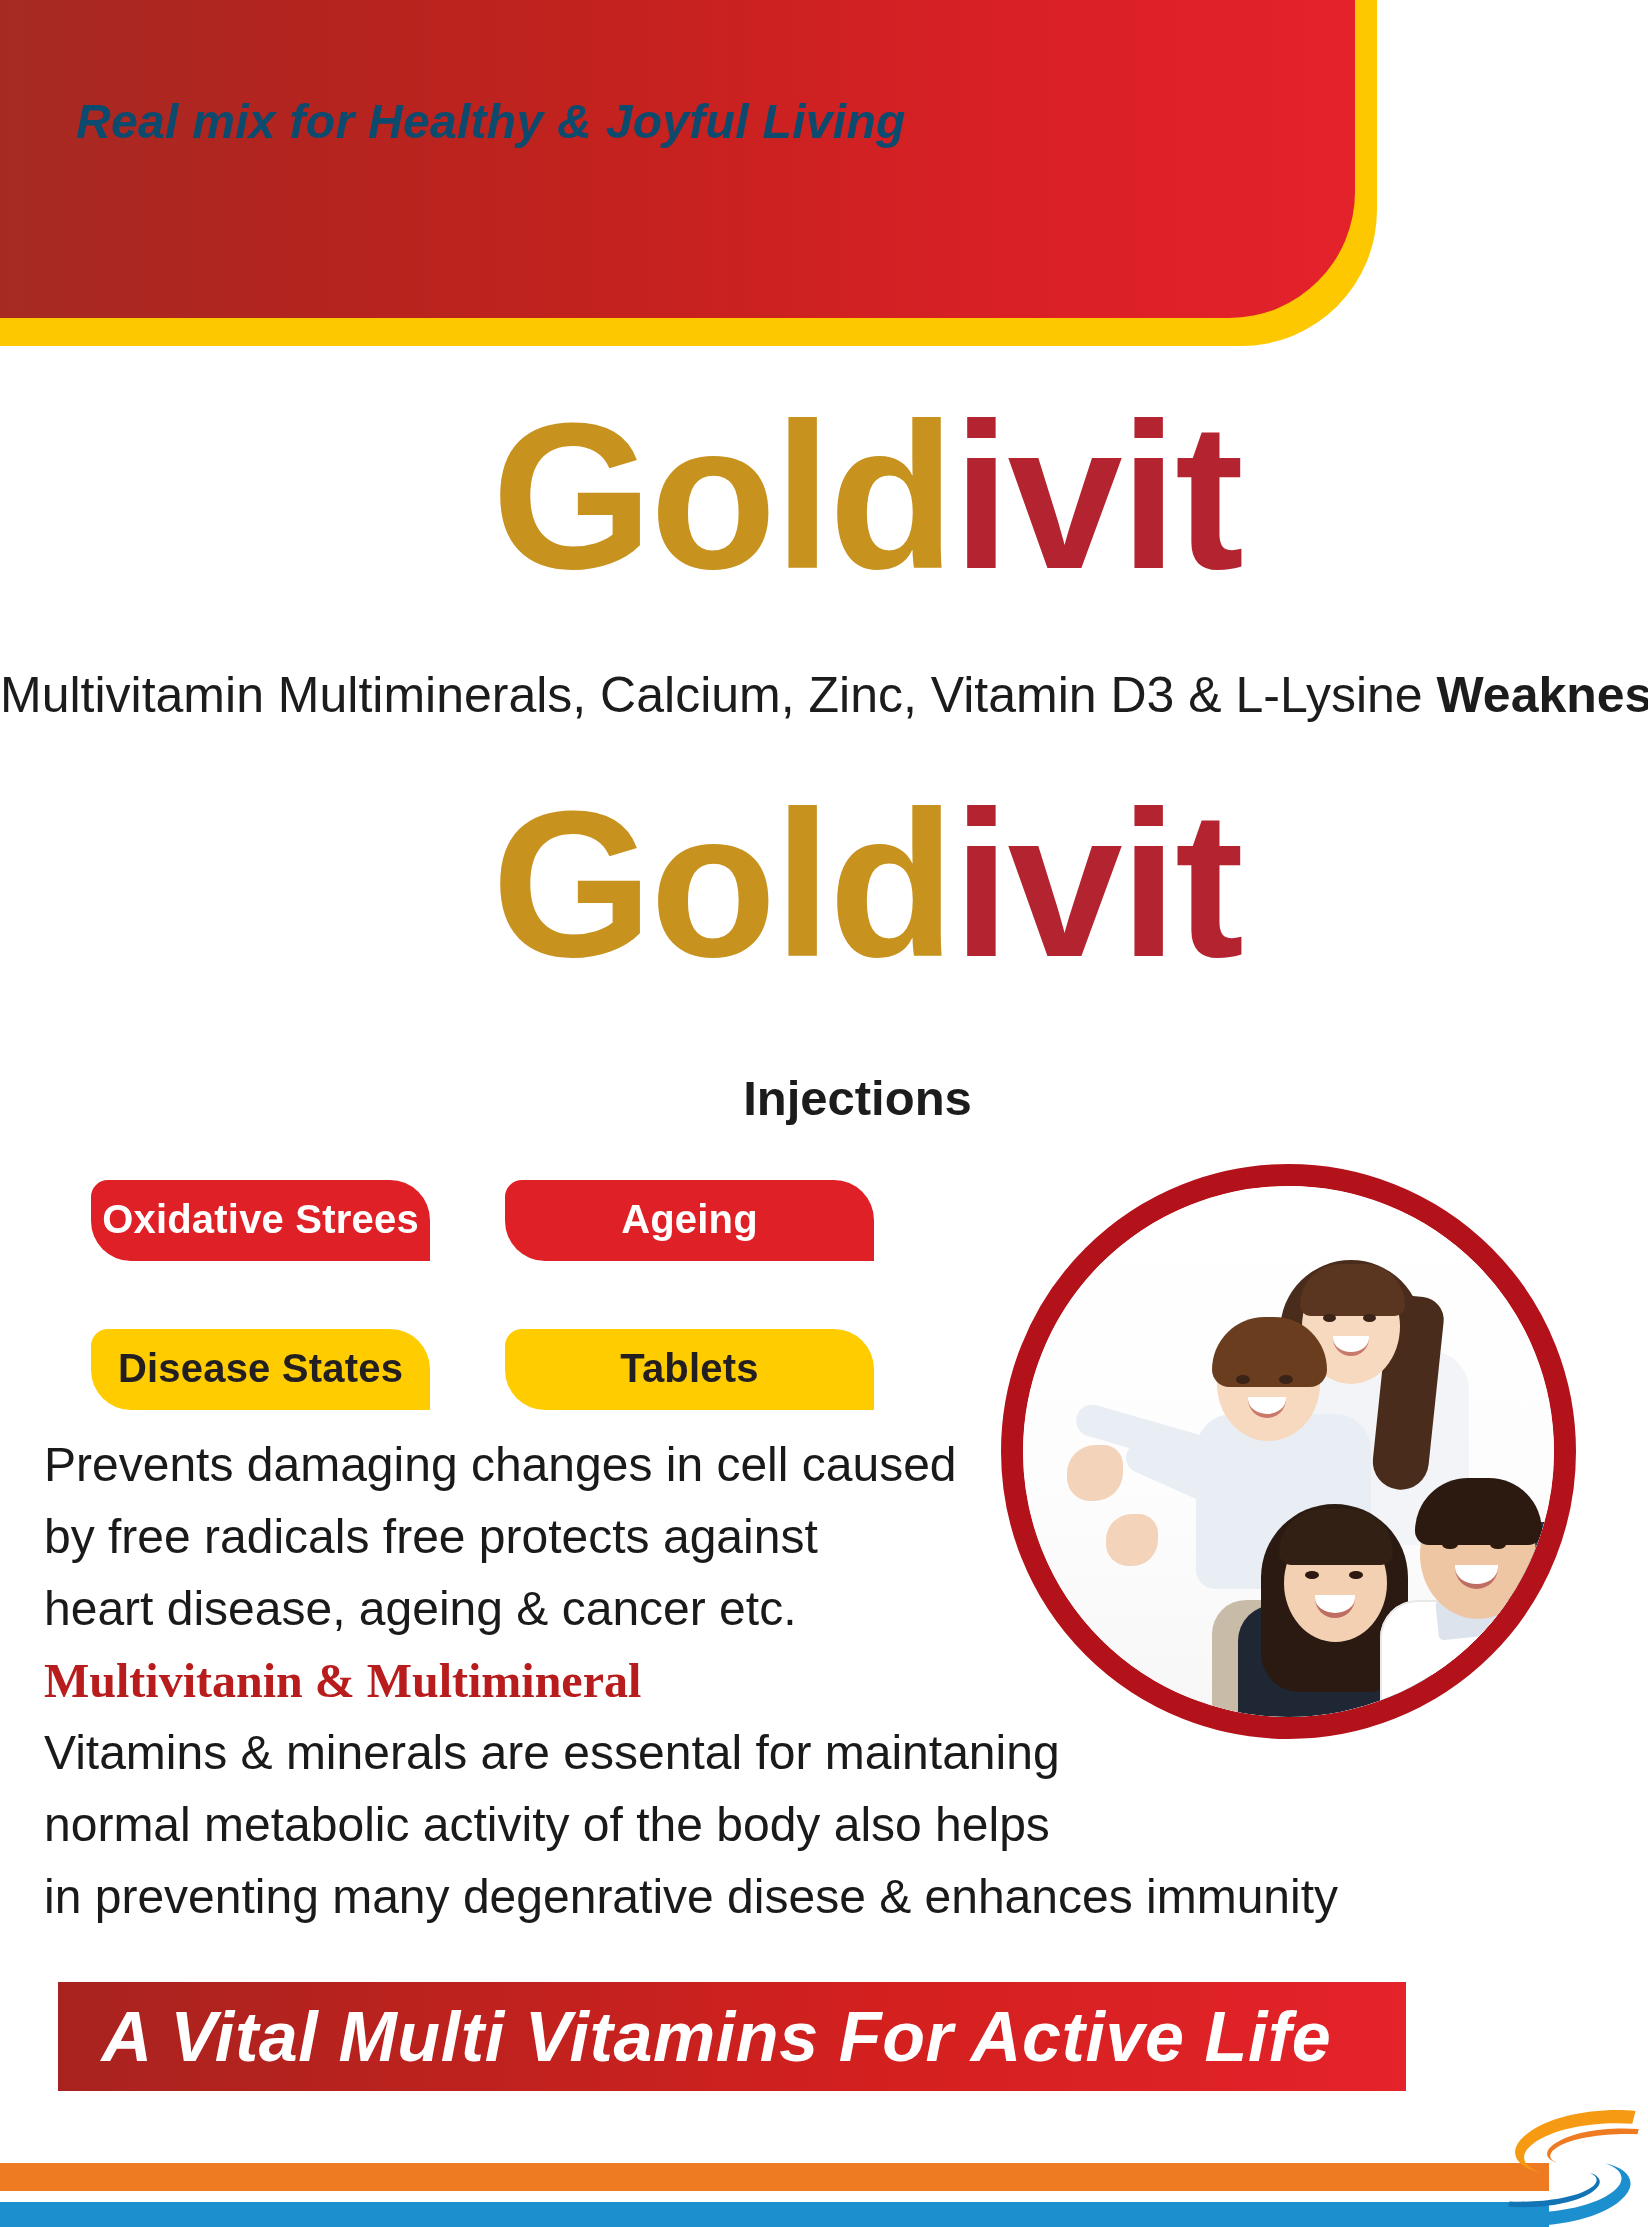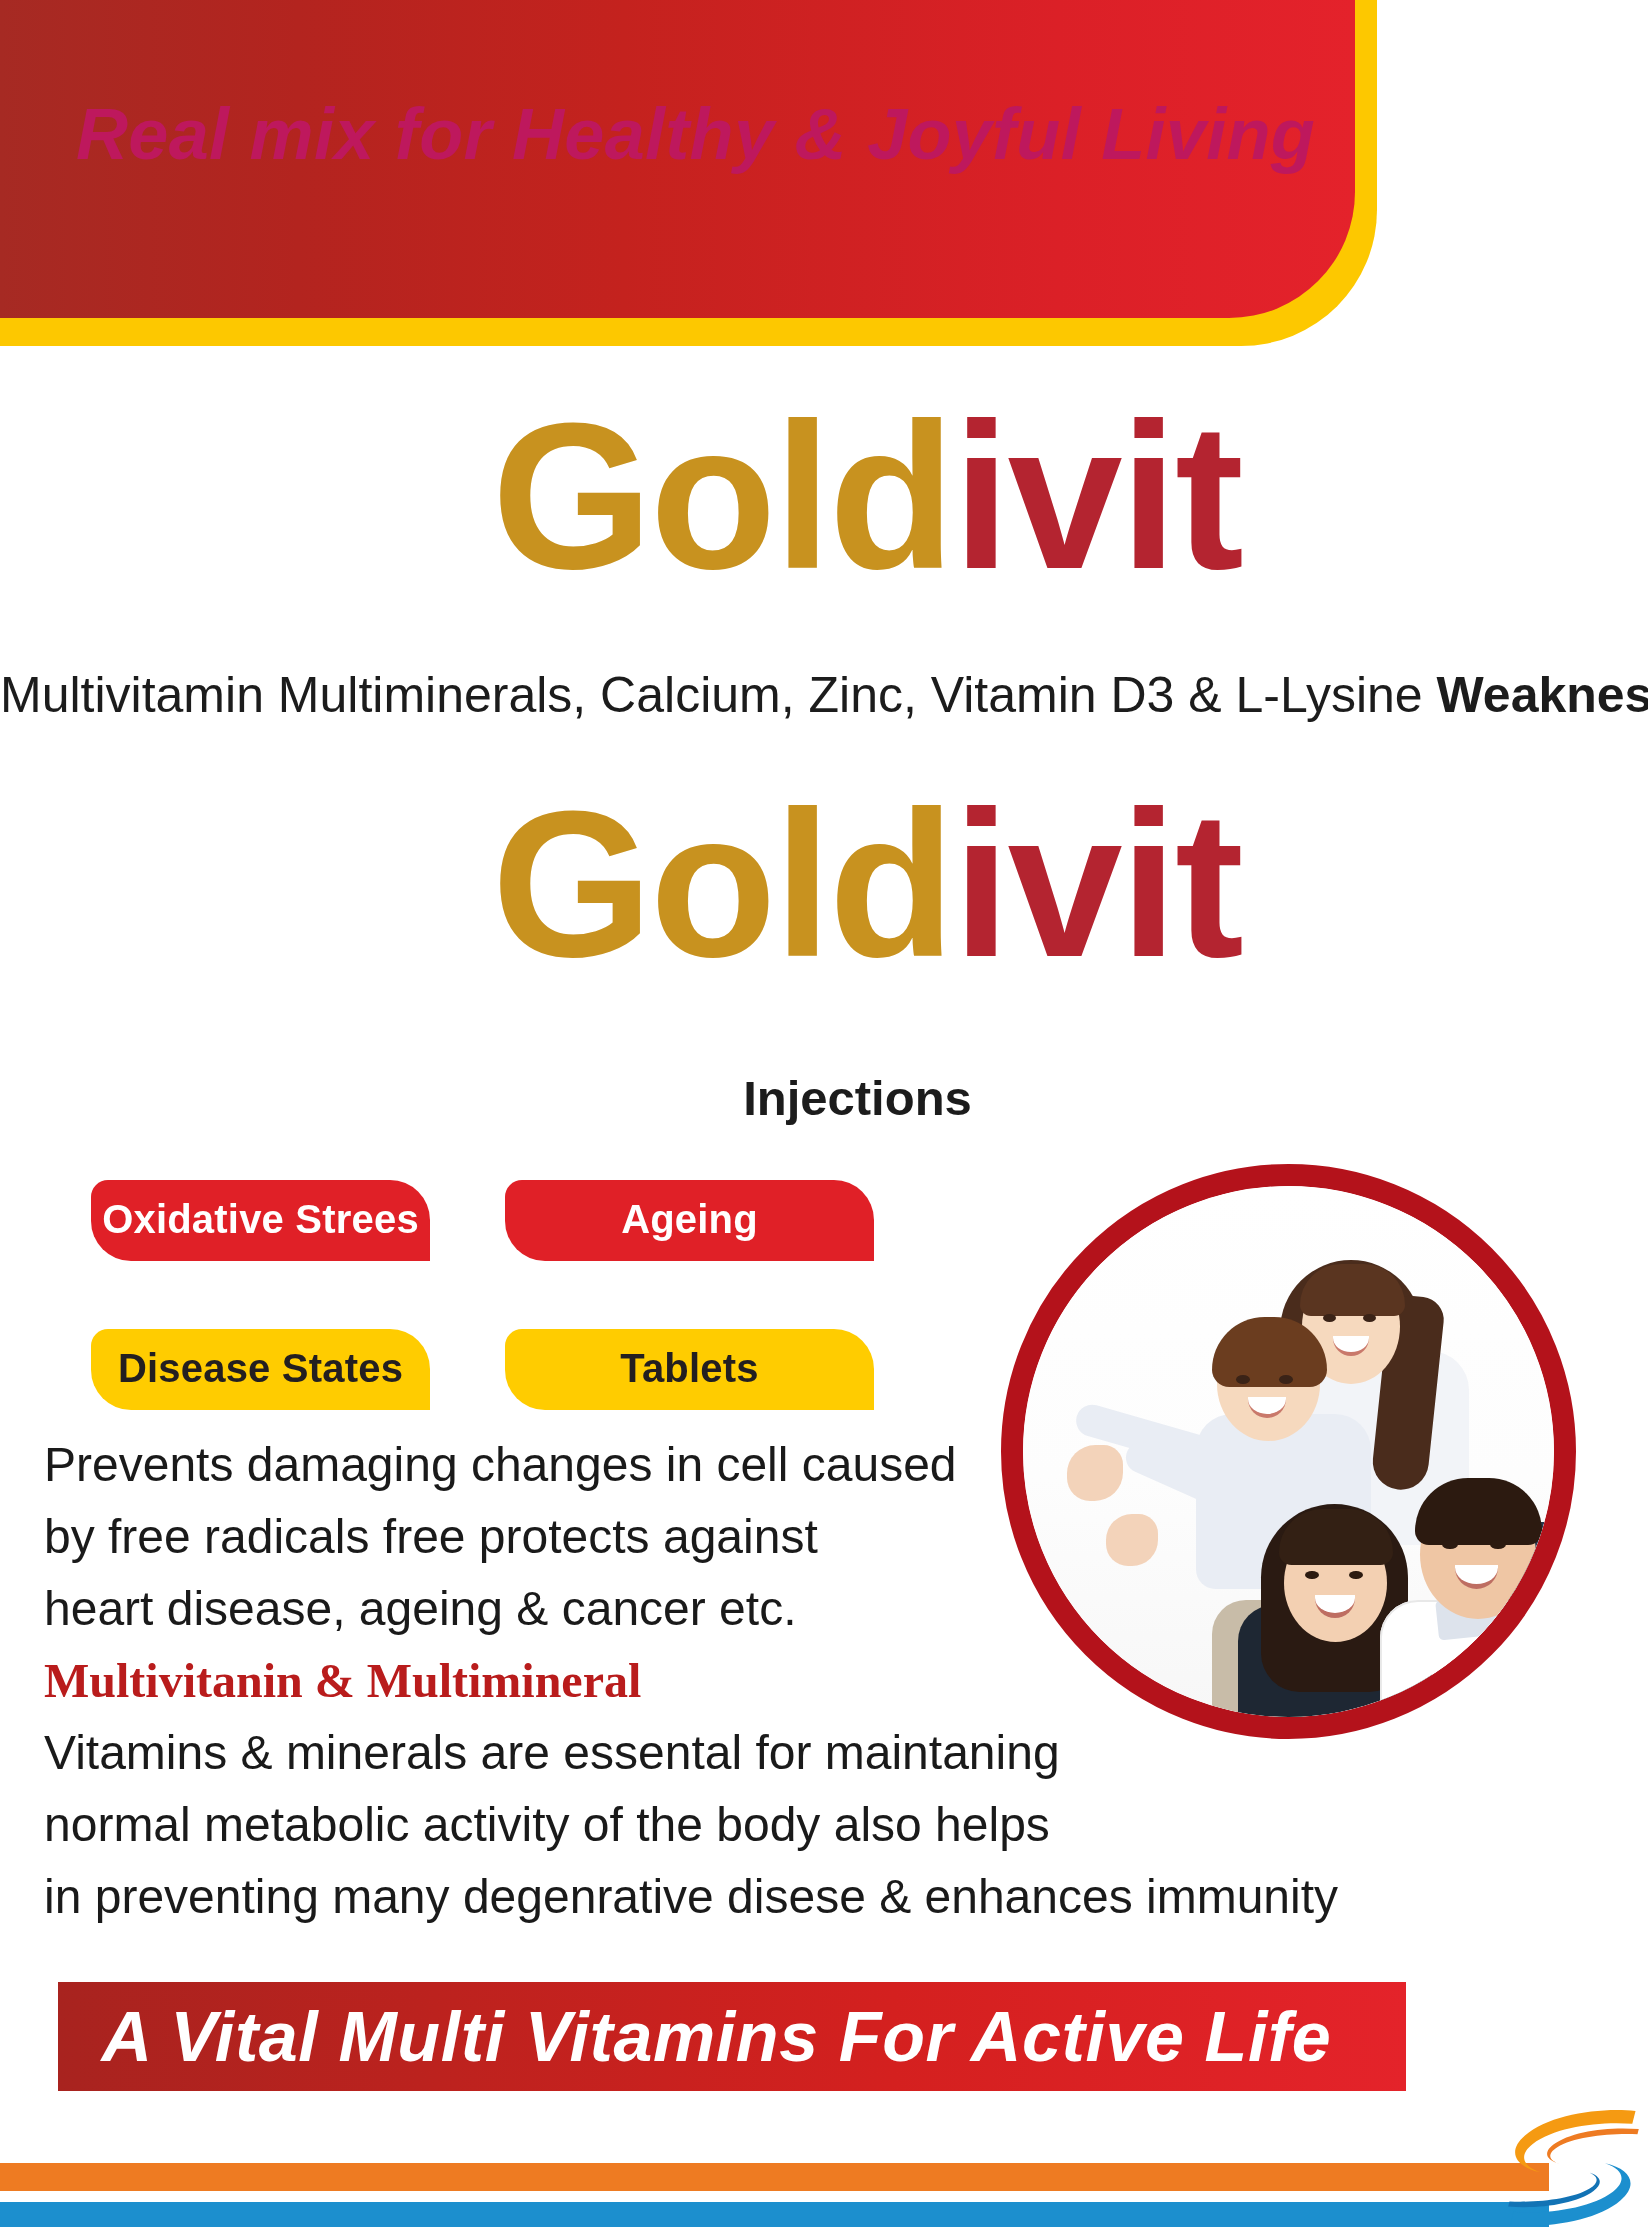--- a/index.html
+++ b/index.html
@@ -42,23 +42,23 @@
     width: 1355px;
     height: 318px;
     background: linear-gradient(to right, #A62A23 0%, #B3241F 22%, #C4221E 46%, #DB2027 78%, #E4222B 100%);
     border-bottom-right-radius: 126px;
   }
   #header-headline {
     position: absolute;
     left: 76px;
     top: 97px;
     width: 1229px;
-    color: #be185d;
-    font-family: "Liberation Sans Narrow", "Liberation Sans", sans-serif;
-    font-size: 72px;
+    color: #0c4a6e;
+    font-family: "Liberation Sans Narrow", "Liberation Sans", sans-serif;
+    font-size: 48px;
     font-weight: bold;
     font-style: italic;
     letter-spacing: 0.3px;
     white-space: nowrap;
     line-height: 1.05;
   }
 
   
   .brand-logo {
     position: absolute;

